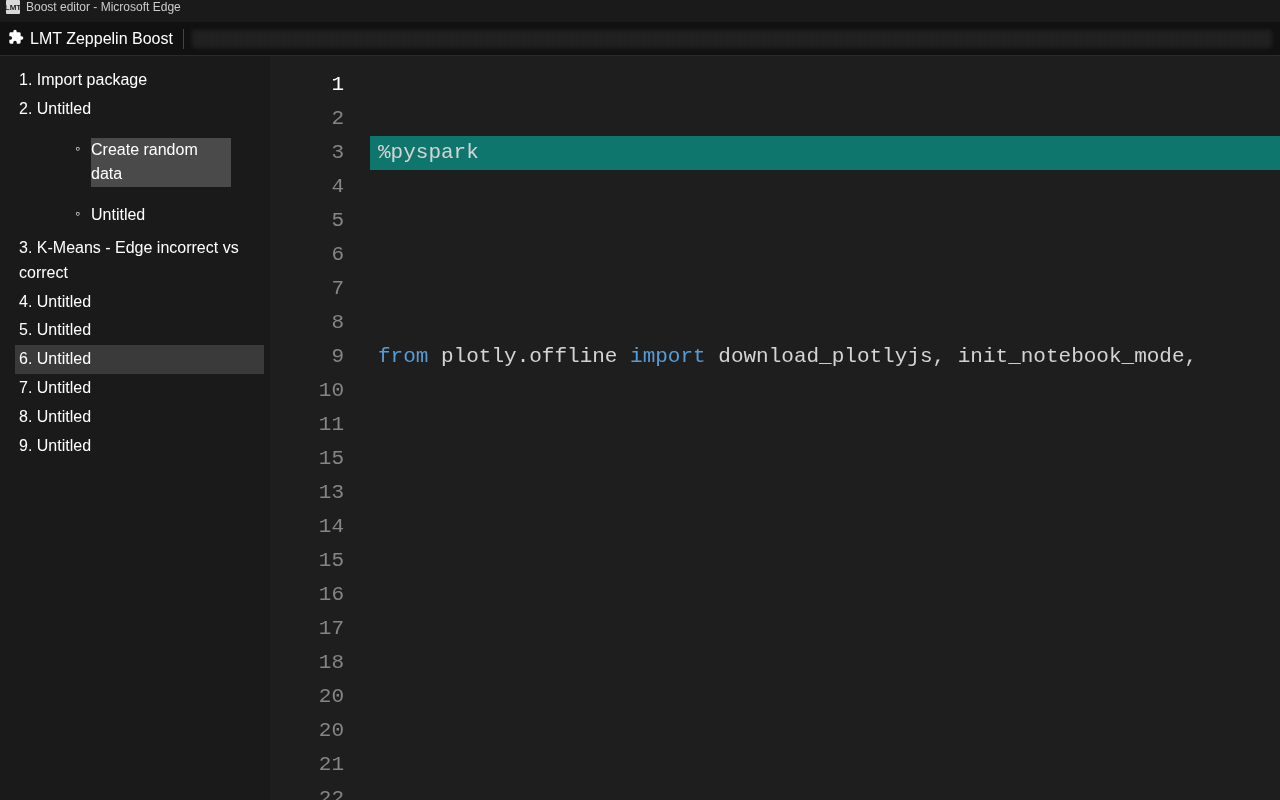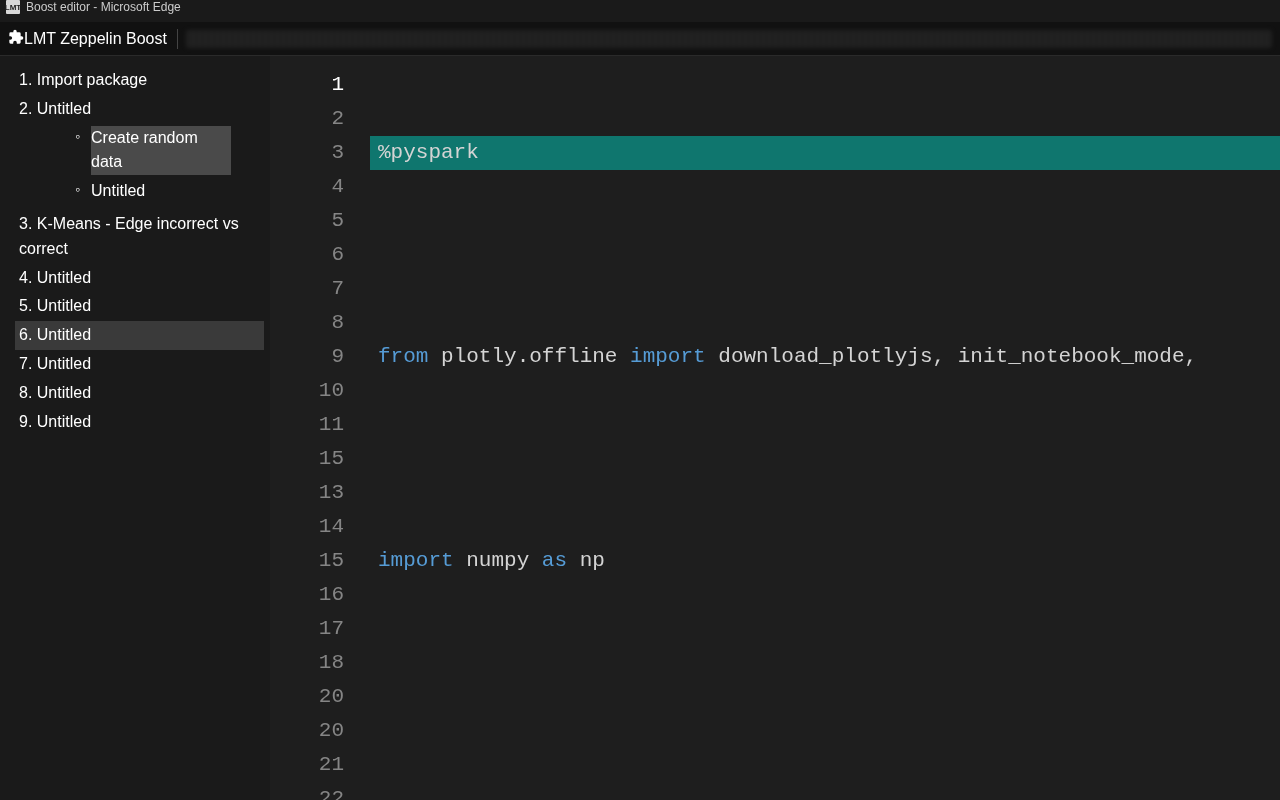--- a/index.html
+++ b/index.html
@@ -38,20 +38,21 @@
   background: #111111;
   display: flex;
   align-items: center;
   padding: 0 8px;
   gap: 8px;
   border-bottom: 1px solid #2a2a2a;
 }
 .toolbar .ext-title {
   display: flex;
   align-items: center;
+  gap: 6px;
   font-size: 16px;
   color: #ffffff;
   padding-right: 10px;
   border-right: 1px solid #444;
 }
 .toolbar .puzzle-icon svg { width: 16px; height: 16px; fill: #ffffff; }
 .toolbar .url-blur {
   flex: 1;
   height: 18px;
   background: repeating-linear-gradient(90deg,#2d2d2d 0 3px,#2a2a2a 3px 6px);
@@ -83,20 +84,21 @@
   background: #3a3a3a;
 }
 .sidebar li .txt { display:inline; }
 .sidebar ul.sub {
   list-style: none;
   margin: 0 0 4px 60px;
 }
 .sidebar ul.sub li {
   position: relative;
   padding-left: 16px;
+  margin-top: 12px;
 }
 .sidebar ul.sub li::before {
   content: "◦";
   position: absolute;
   left: 0;
   top: 2px;
   color: #ffffff;
   font-size: 14px;
 }
 .sidebar ul.sub li .txt { display:inline-block; max-width: 140px; }
@@ -203,21 +205,20 @@
       <div>20</div>
       <div>21</div>
       <div>22</div>
     </div>
 
     <div class="code">
       <div class="code-row active-line"><span class="pl">%pyspark</span></div>
       <div class="code-row"></div>
       <div class="code-row"><span class="kw">from</span><span> plotly.offline </span><span class="kw">import</span><span> download_plotlyjs, init_notebook_mode,</span></div>
       <div class="code-row"></div>
-      <div class="code-row"><span class="kw">import</span><span> numpy </span><span class="kw">as</span><span> np</span></div>
       <div class="code-row"></div>
       
       
       
       
       
       
       
       
       

